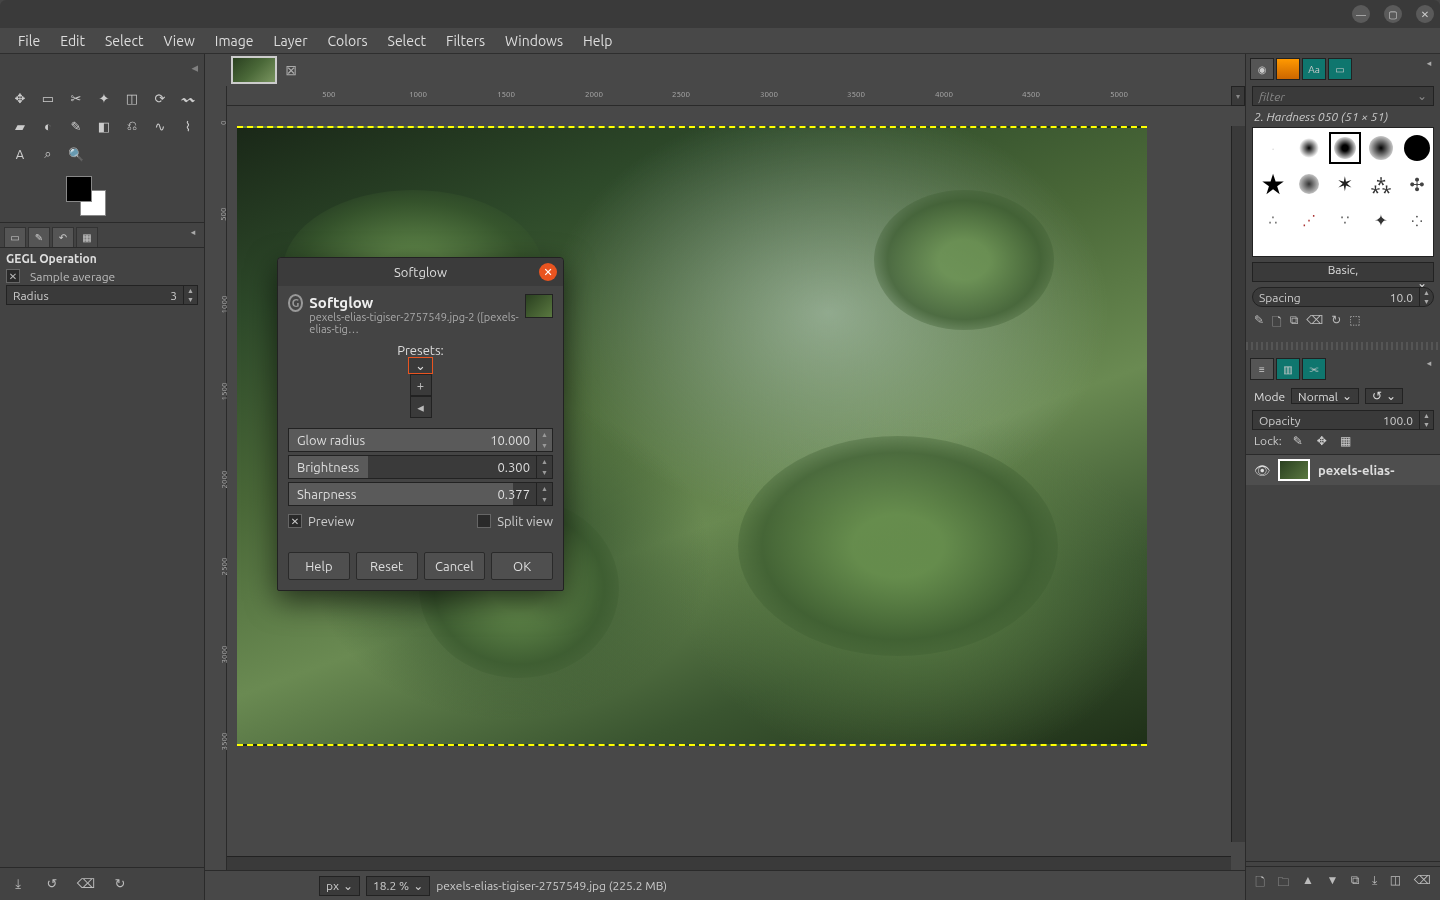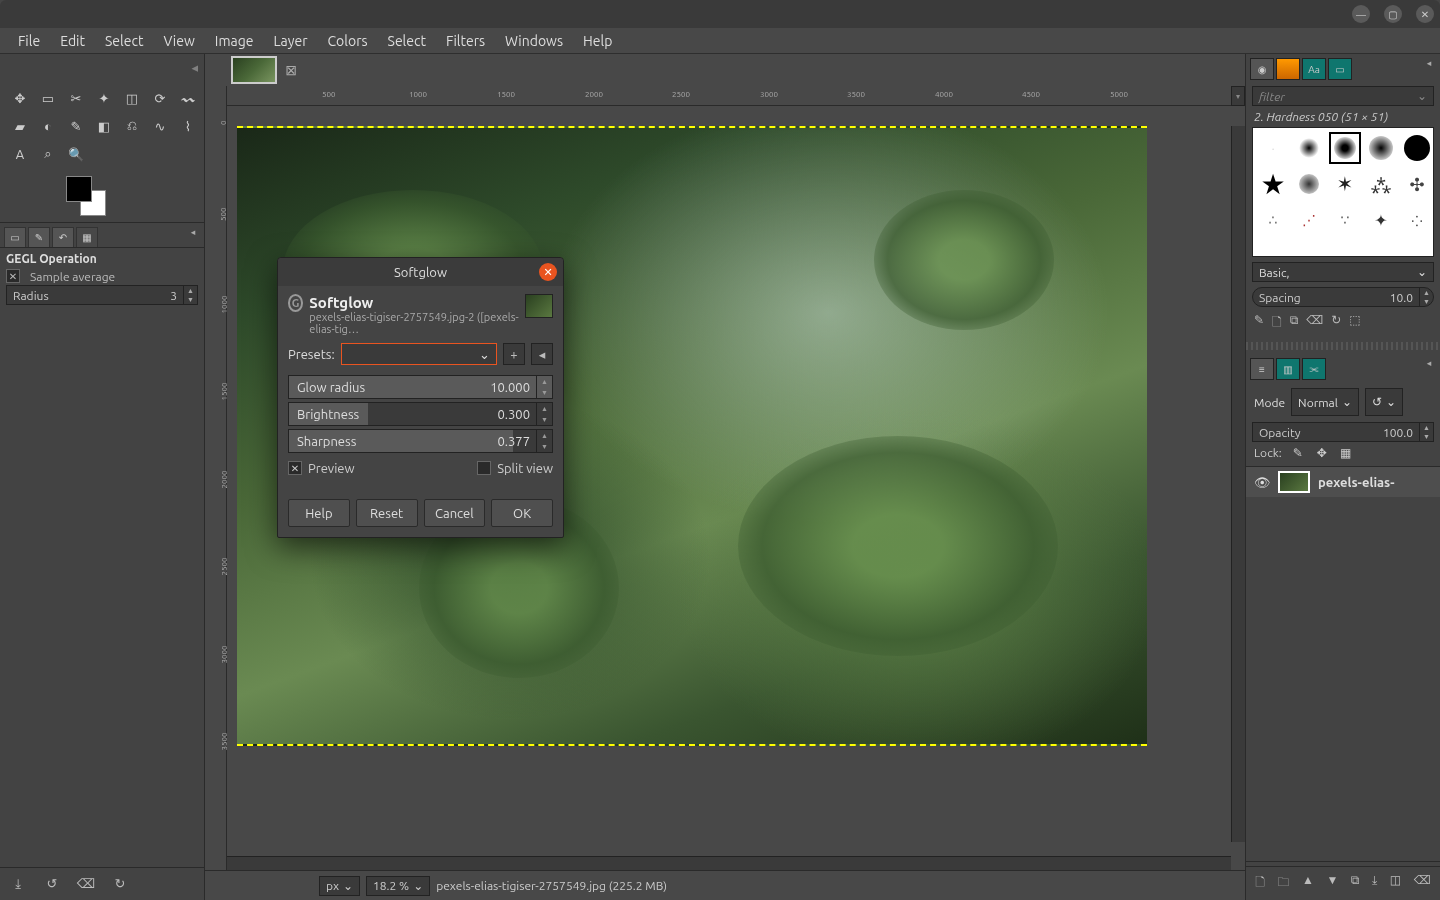--- a/index.html
+++ b/index.html
@@ -78,51 +78,51 @@
 
 .rtabs { display:flex; gap:2px; padding:4px;}
 .rtab { width:24px; height:22px; background:#0f766e; border:1px solid #222; display:flex; align-items:center; justify-content:center; font-size:10px; color:#ccc; cursor:pointer;}
 .rtab.active { background:#555;}
 .filterbox { margin:2px 6px; background:#3a3a3a; border:1px solid #222; height:20px; display:flex; align-items:center; padding:0 6px; font-style:italic; color:#888; font-size:12px;}
 .filterbox .dd { margin-left:auto; font-style:normal;}
 .brush-label { padding:2px 8px; font-style:italic; color:#ccc; font-size:12px;}
 .brush-grid { margin:2px 6px; background:#fff; height:130px; border:1px solid #222; position:relative; overflow:hidden;}
 .brush-cell { position:absolute; display:flex; align-items:center; justify-content:center;}
 .brush-sel { border:2px solid #000;}
-.combo { margin:3px 6px; background:#3a3a3a; border:1px solid #222; height:20px; display:flex; align-items:center; padding:0 6px; font-size:12px; cursor:pointer;}
+.combo { margin:3px 6px; background:#3a3a3a; border:1px solid #222; height:20px; display:flex; align-items:center; padding:0 6px; font-size:12px; cursor:pointer;flex-direction:column;}
 .combo .dd { margin-left:auto;}
 .icon-row { display:flex; gap:8px; padding:4px 8px; color:#bbb; font-size:12px;}
 .icon-row .ic { cursor:pointer; }
 
 .divider { height:8px; background: repeating-linear-gradient(90deg, #555 0 2px, transparent 2px 5px); margin:4px 0; cursor:ns-resize;}
 
 .layers-section { flex:1; display:flex; flex-direction:column;}
 .mode-row { display:flex; align-items:center; gap:6px; padding:4px 8px; font-size:12px;}
-.mode-row .sel { background:#3a3a3a; border:1px solid #222; padding:6px 6px; display:flex; gap:4px; align-items:center; cursor:pointer;}
+.mode-row .sel { background:#3a3a3a; border:1px solid #222; padding:0 6px; display:flex; gap:4px; align-items:center; cursor:pointer;}
 .lock-row { display:flex; gap:8px; padding:2px 8px; font-size:12px; color:#ccc;}
 .lock-ic { width:16px; text-align:center; cursor:pointer;}
 .layer-list { flex:1; background:#434343; margin:4px 0; border-top:1px solid #2a2a2a; border-bottom:1px solid #2a2a2a;}
 .layer-row { display:flex; align-items:center; gap:8px; padding:4px 8px; background:#4e4e4e;}
 .layer-thumb { width:32px; height:22px; border:2px solid #fff; background:linear-gradient(135deg,#2a4020,#5a7840);}
 .eye { width:16px; cursor:pointer;}
 .rbottom { display:flex; gap:6px; padding:6px; border-top:1px solid #2a2a2a; color:#bbb; justify-content:space-around;}
 .rbottom .ic{ cursor:pointer; font-size:12px;}
 
 
 .dialog { position:absolute; left:277px; top:257px; width:287px; background:#444; border:1px solid #222; box-shadow: 0 10px 30px rgba(0,0,0,0.6); border-radius:4px 4px 2px 2px;}
 .dlg-title { height:28px; background:#3b3b3b; display:flex; align-items:center; justify-content:center; position:relative; border-radius:4px 4px 0 0;}
 .dlg-title .t { color:#ddd; font-size:13px;}
 .dlg-close { position:absolute; right:6px; width:18px; height:18px; border-radius:50%; background:#e95420; color:#fff; display:flex; align-items:center; justify-content:center; font-size:11px; cursor:pointer;}
 .dlg-body { padding:8px 10px;}
 .dlg-head { display:flex; align-items:flex-start; gap:6px; margin-bottom:8px;}
 .dlg-head .g { width:18px; height:18px; border:2px solid #999; border-radius:50%; color:#999; font-weight:bold; display:flex; align-items:center; justify-content:center; font-size:11px;}
 .dlg-head .tt { font-size:15px; font-weight:bold; color:#eee;}
 .dlg-head .sub { font-size:11px; color:#aaa;}
 .dlg-thumb { width:34px; height:24px; margin-left:auto; background:linear-gradient(135deg,#2a4020,#5a7840); border:1px solid #222;}
-.preset-row { display:flex; align-items:center; gap:6px; margin:6px 0 10px 0;}
+.preset-row { display:flex; align-items:center; margin:6px 0 10px 0;flex-direction:column;}
 .preset-row .combo2 { flex:1; height:22px; background:#3a3a3a; border:1px solid #e95420; display:flex; align-items:center; justify-content:flex-end; padding:0 6px; cursor:pointer;}
 .preset-row .pbtn { width:22px; height:22px; background:#3a3a3a; border:1px solid #222; display:flex; align-items:center; justify-content:center; cursor:pointer; color:#bbb;}
 .slider-row { display:flex; align-items:center; height:24px; margin:3px 0; background:#3a3a3a; border:1px solid #222; position:relative;}
 .slider-row .fill { position:absolute; left:0; top:0; bottom:0; background:#5a5a5a;}
 .slider-row .lbl { position:relative; padding:0 8px; flex:1; color:#ddd; font-size:13px;}
 .slider-row .val { position:relative; padding:0 6px; color:#ddd; font-size:13px;}
 .slider-row .spin { width:16px; display:flex; flex-direction:column; border-left:1px solid #222; position:relative;}
 .slider-row .spin div { height:11px; text-align:center; font-size:7px; line-height:11px; color:#999; cursor:pointer;}
 .chk-row { display:flex; align-items:center; margin:8px 0; font-size:13px; color:#ccc;}
 .chkbox { width:14px; height:14px; background:#2a2a2a; border:1px solid #666; margin-right:6px; display:flex; align-items:center; justify-content:center; font-size:10px; cursor:pointer;}

